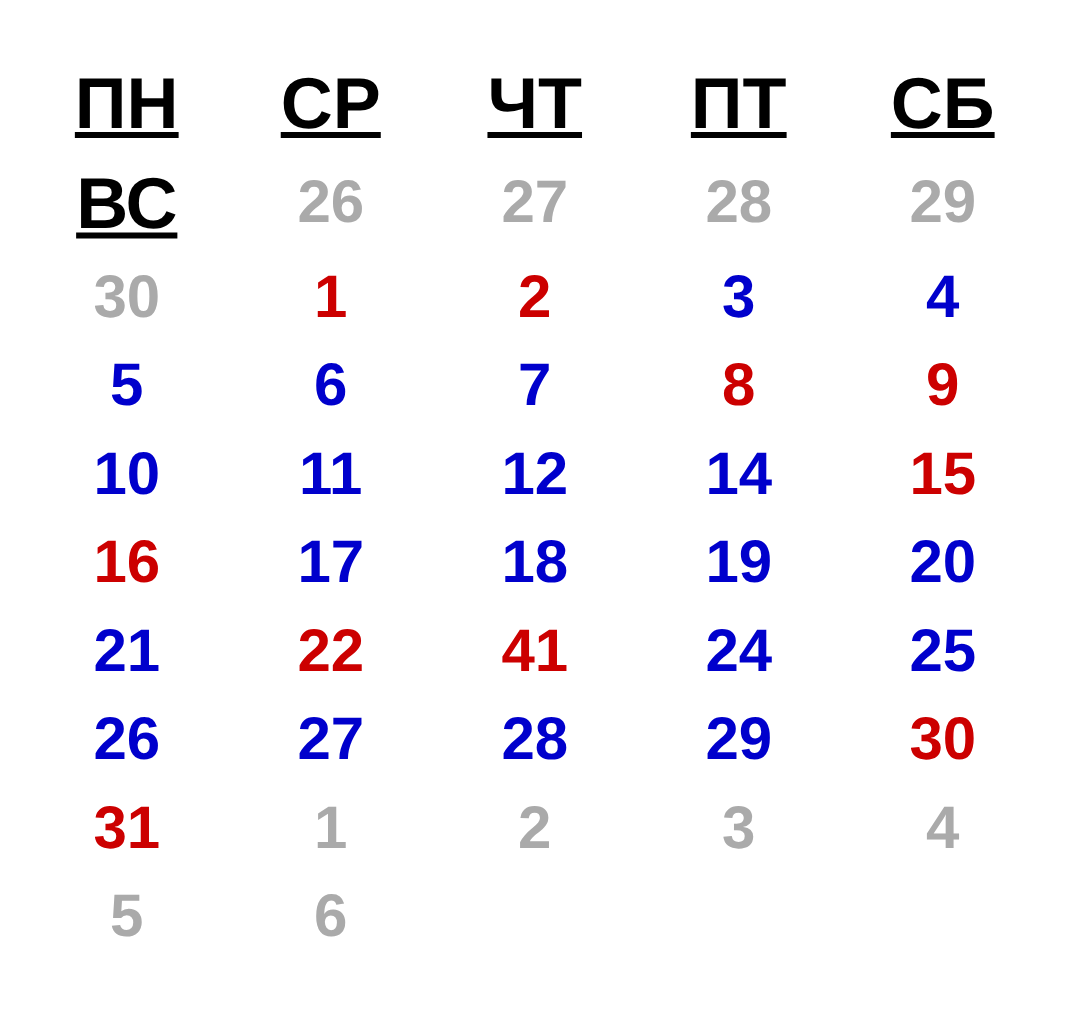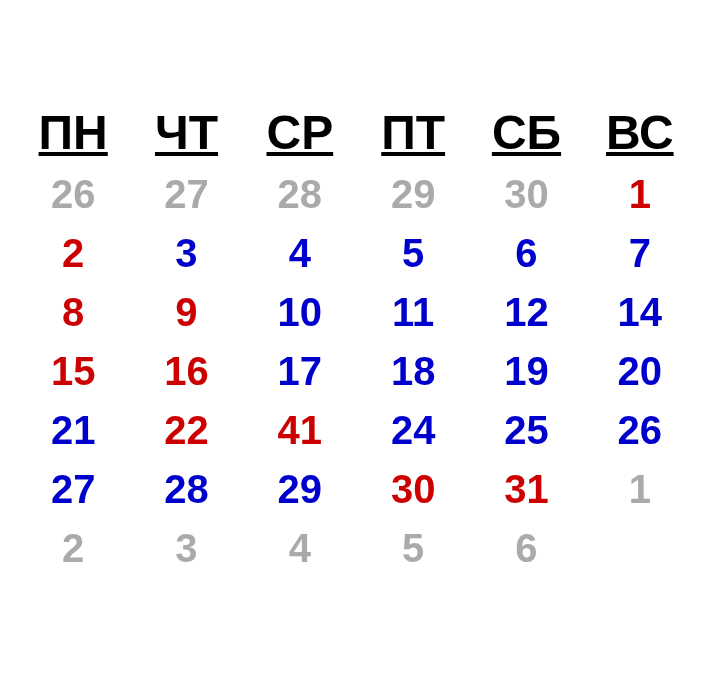--- a/index.html
+++ b/index.html
@@ -11,21 +11,21 @@
       align-items: center;
       justify-content: center;
       font-family: Arial, sans-serif;
     }
     .calendar {
       width: 700px;
       padding: 10px;
     }
     .calendar-grid {
       display: grid;
-      grid-template-columns: repeat(6, 1fr);
+      grid-template-columns: repeat(5, 1fr);
       row-gap: 2px;
     }
     .cell {
       display: flex;
       align-items: center;
       justify-content: center;
       font-weight: bold;
       font-size: 40px;
       padding: 6px 0;
     }
@@ -40,22 +40,22 @@
     .red { color: #cc0000; }
     .gray { color: #aaaaaa; }
   </style>
 </head>
 <body>
 
 <div class="calendar">
   <div class="calendar-grid">
 
   <div class="cell header-cell">ПН</div>
+      <div class="cell header-cell">СР</div>
       <div class="cell header-cell">ЧТ</div>
-      <div class="cell header-cell">СР</div>
       <div class="cell header-cell">ПТ</div>
       <div class="cell header-cell">СБ</div>
       <div class="cell header-cell">ВС</div>
       <div class="cell gray">26</div>
       <div class="cell gray">27</div>
       <div class="cell gray">28</div>
       <div class="cell gray">29</div>
       <div class="cell gray">30</div>
       <div class="cell red">1</div>
       <div class="cell red">2</div>

